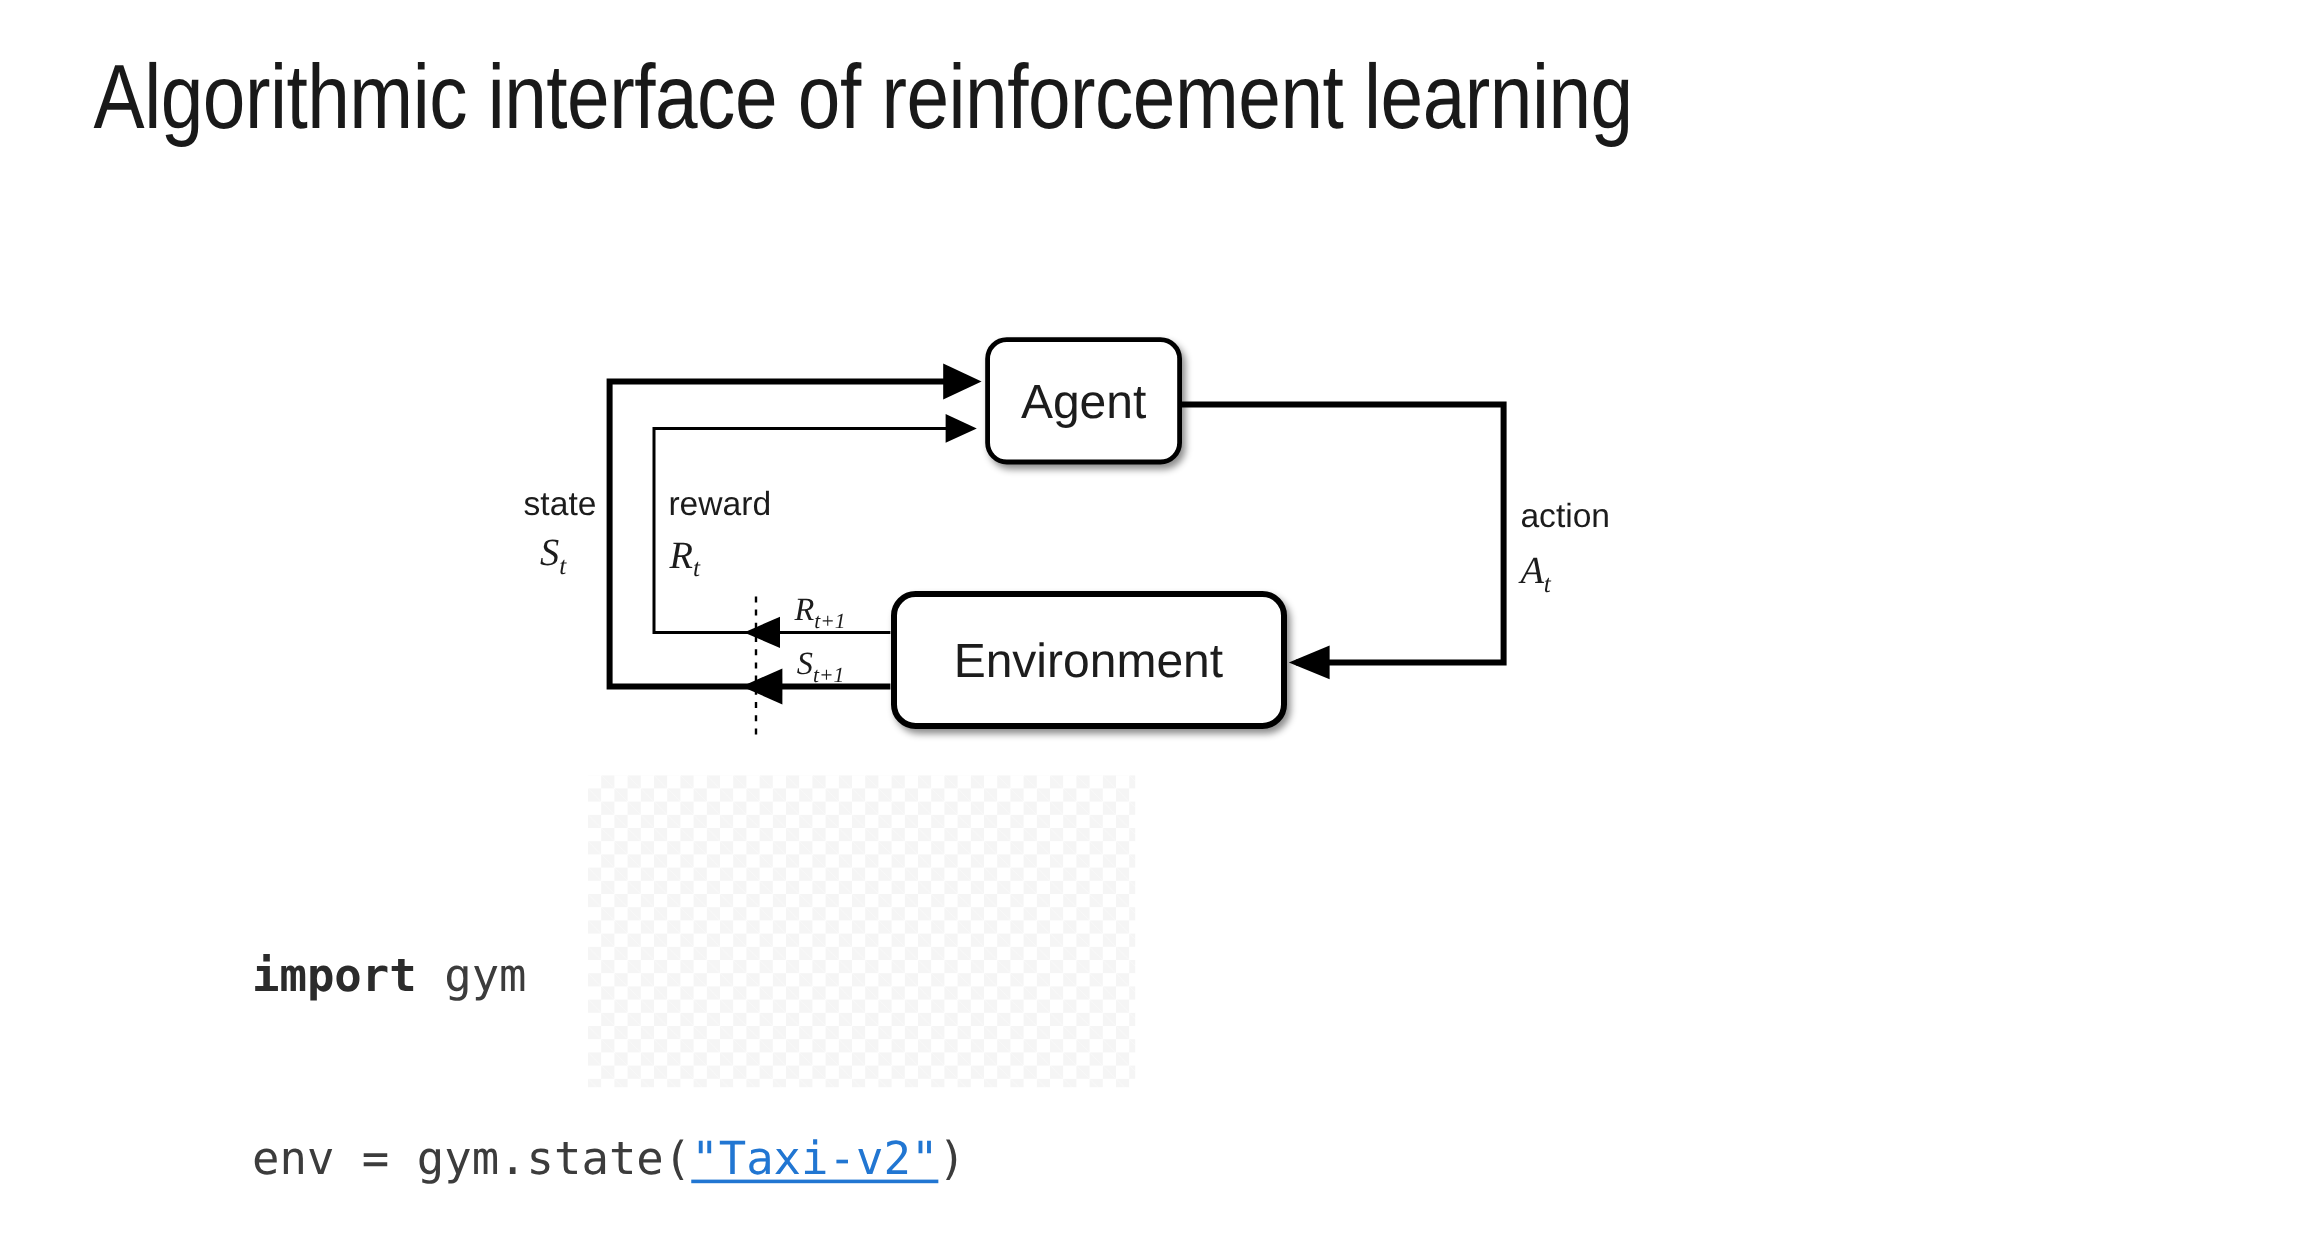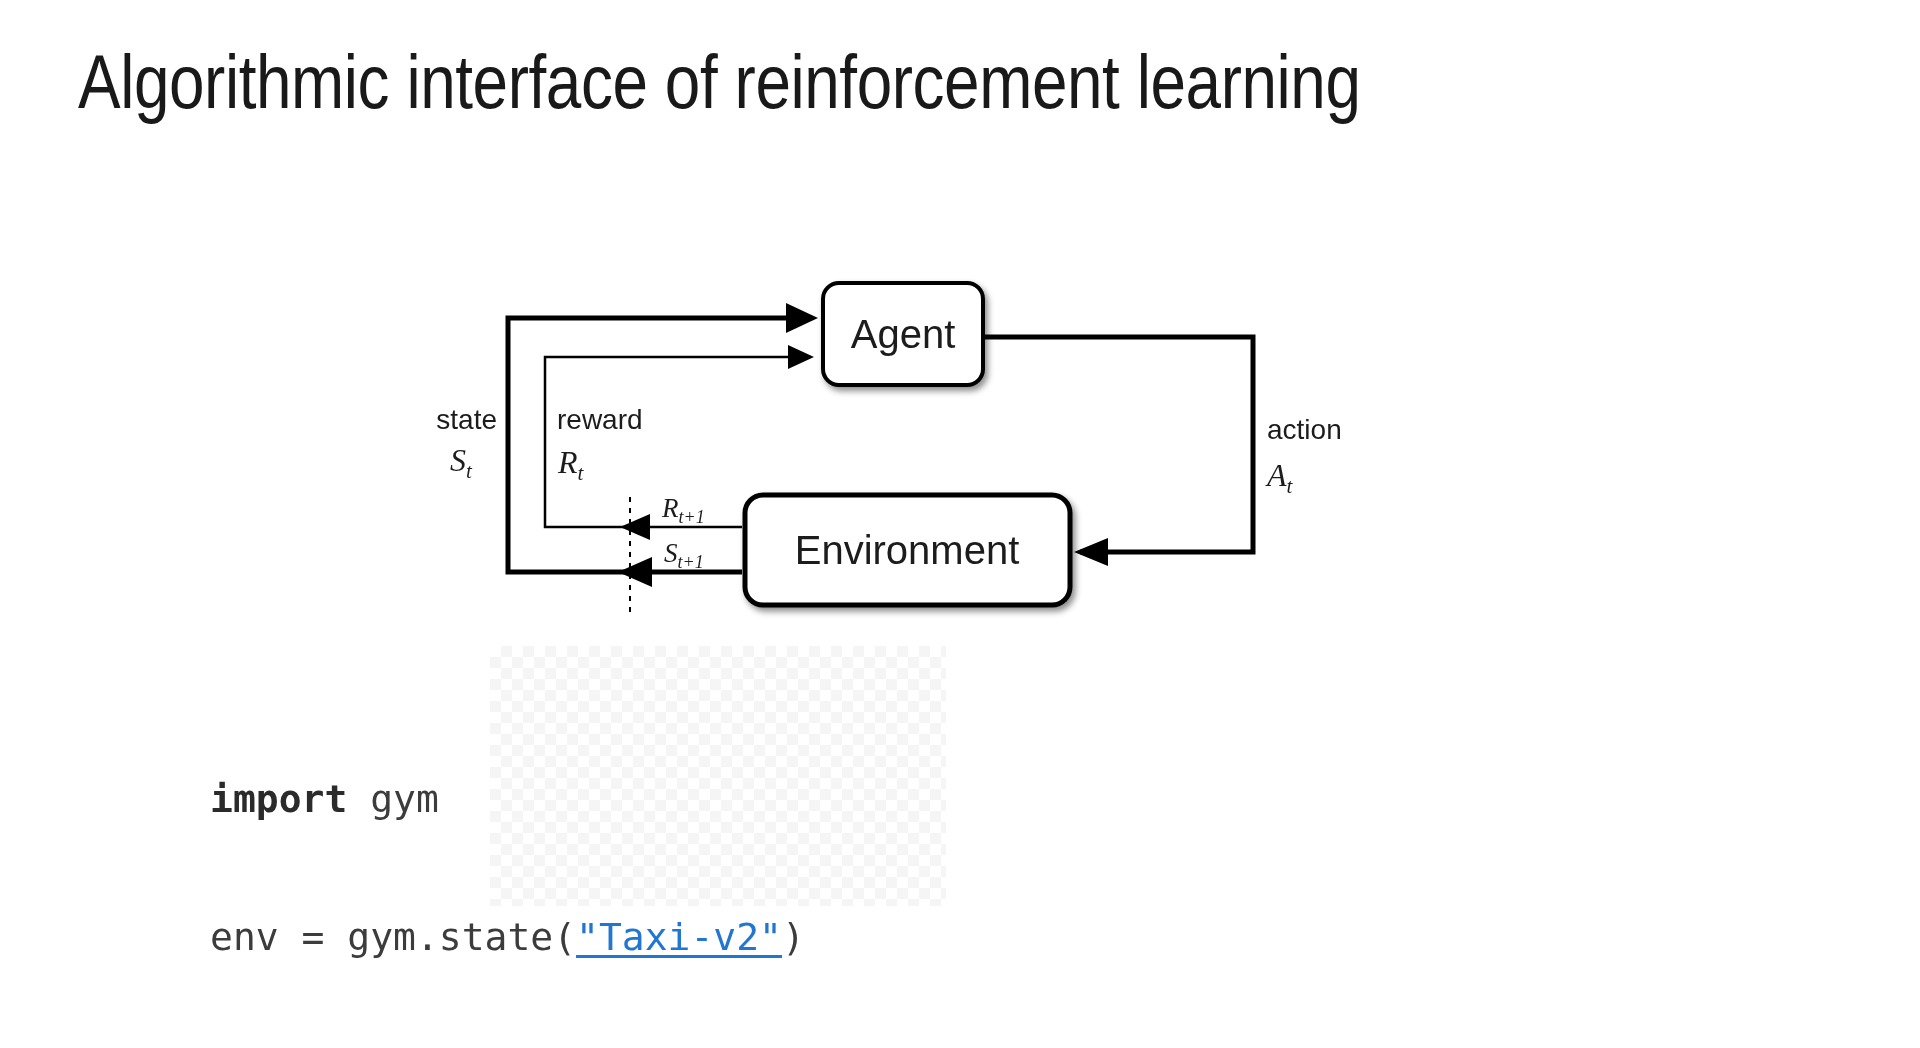--- a/index.html
+++ b/index.html
@@ -30,21 +30,21 @@
   .mathlabel{font-family:"Liberation Serif",serif;font-style:italic;font-size:32px;fill:#141414;}
   .mathsub{font-size:21px;}
   .mathsmall{font-family:"Liberation Serif",serif;font-style:italic;font-size:27px;fill:#141414;}
   .mathsmallsub{font-size:18px;}
   .code{
     position:absolute;left:210px;top:684px;
     font-family:"DejaVu Sans Mono",monospace;
     font-size:38px;line-height:46px;color:#3c3c3c;
     white-space:pre;z-index:2;
   }
-  .cl{height:46px;}
+  .cl{height:46px;margin-top:14px;}
   .kw{font-weight:bold;color:#2b2b2b;}
   .lnk{color:#2176d2;text-decoration:underline;text-decoration-thickness:3px;text-underline-offset:5px;cursor:pointer;}
 </style>
 </head>
 <body>
 
 <div class="stage">
 
   <div class="title">Algorithmic interface of reinforcement learning</div>
 

